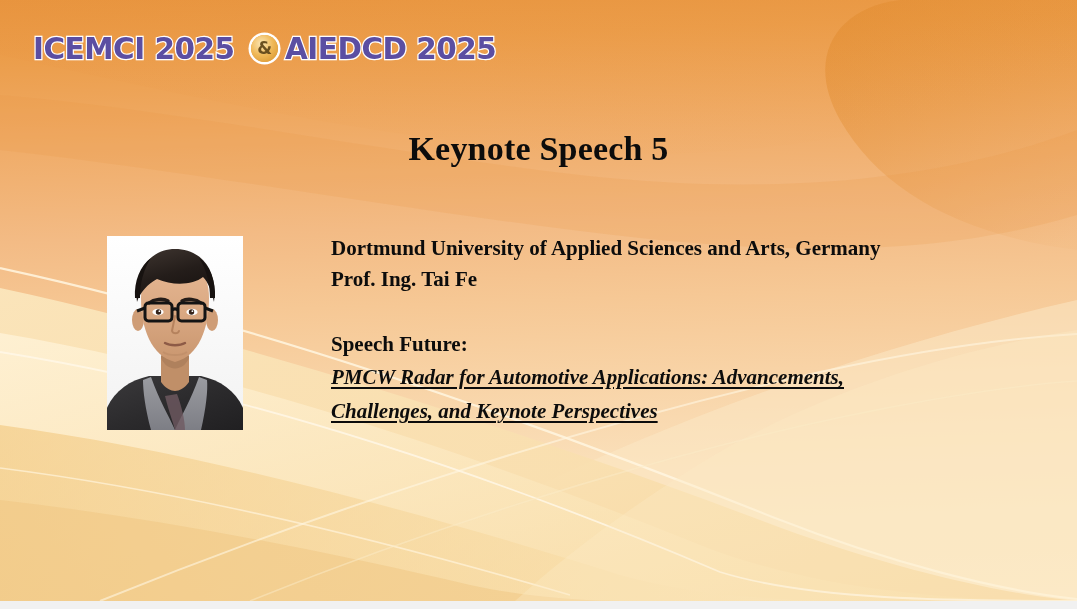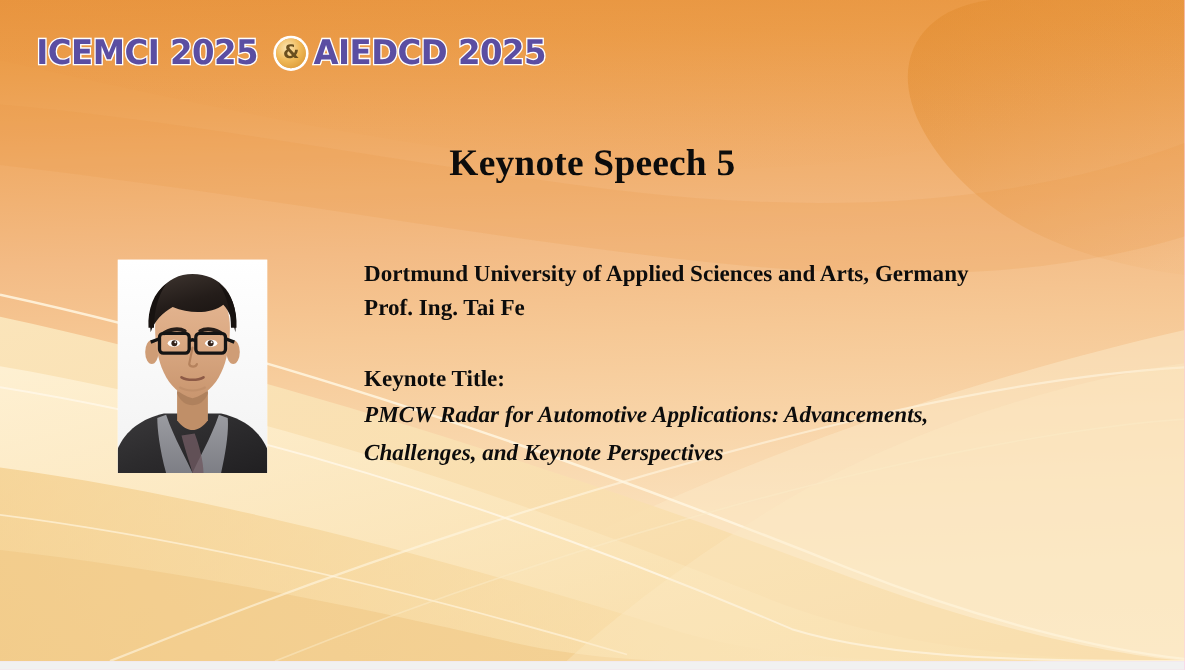--- a/index.html
+++ b/index.html
@@ -5,21 +5,21 @@
   html, body {
     margin: 0;
     padding: 0;
     background: #ffffff;
   }
   #slide {
     position: relative;
     width: 1077px;
     height: 609px;
     overflow: hidden;
-    background: #f9a8d4;
+    background: #86efac;
     font-family: "Liberation Serif", "DejaVu Serif", serif;
   }
 
   
   .bg-base {
     position: absolute;
     left: 0; top: 0;
     width: 1077px;
     height: 601px;
     background: linear-gradient(178deg,
@@ -135,20 +135,21 @@
   }
   .gap {
     height: 34px;
   }
   .title-line {
     font-size: 21px;
     font-weight: bold;
     font-style: italic;
     color: #0c0c0c;
     line-height: 34px;
+    text-decoration: underline;
     text-underline-offset: 3px;
     text-decoration-thickness: 2px;
     white-space: nowrap;
   }
 </style>
 </head>
 <body>
 
 <div id="slide">
 
@@ -290,18 +291,18 @@
 
         <path d="M56,116 C 62,120 74,120 80,116" stroke="#bb8a66" stroke-width="2" fill="none" opacity="0.6"></path>
       </g>
     </svg>
   </div>
 
   <div class="info">
     <div class="info-line">Dortmund University of Applied Sciences and Arts, Germany</div>
     <div class="info-line">Prof. Ing. Tai Fe</div>
     <div class="gap"></div>
-    <div class="info-line">Keynote Title:</div>
+    <div class="info-line">Speech Future:</div>
     <div class="title-line">PMCW Radar for Automotive Applications: Advancements,</div>
     <div class="title-line">Challenges, and Keynote Perspectives</div>
   </div>
 
 </div>
 
 </body></html>

